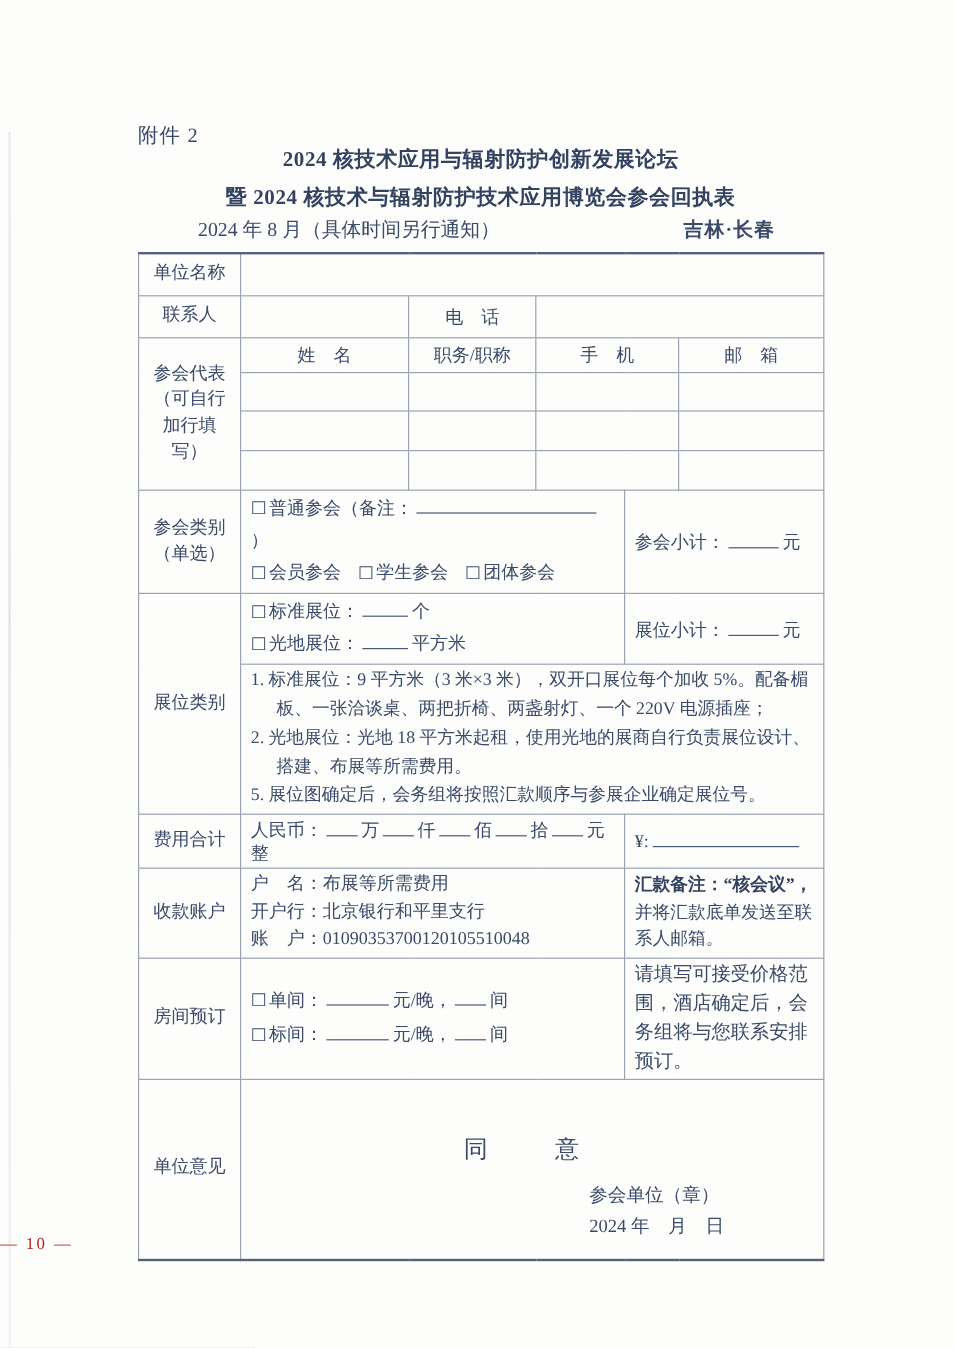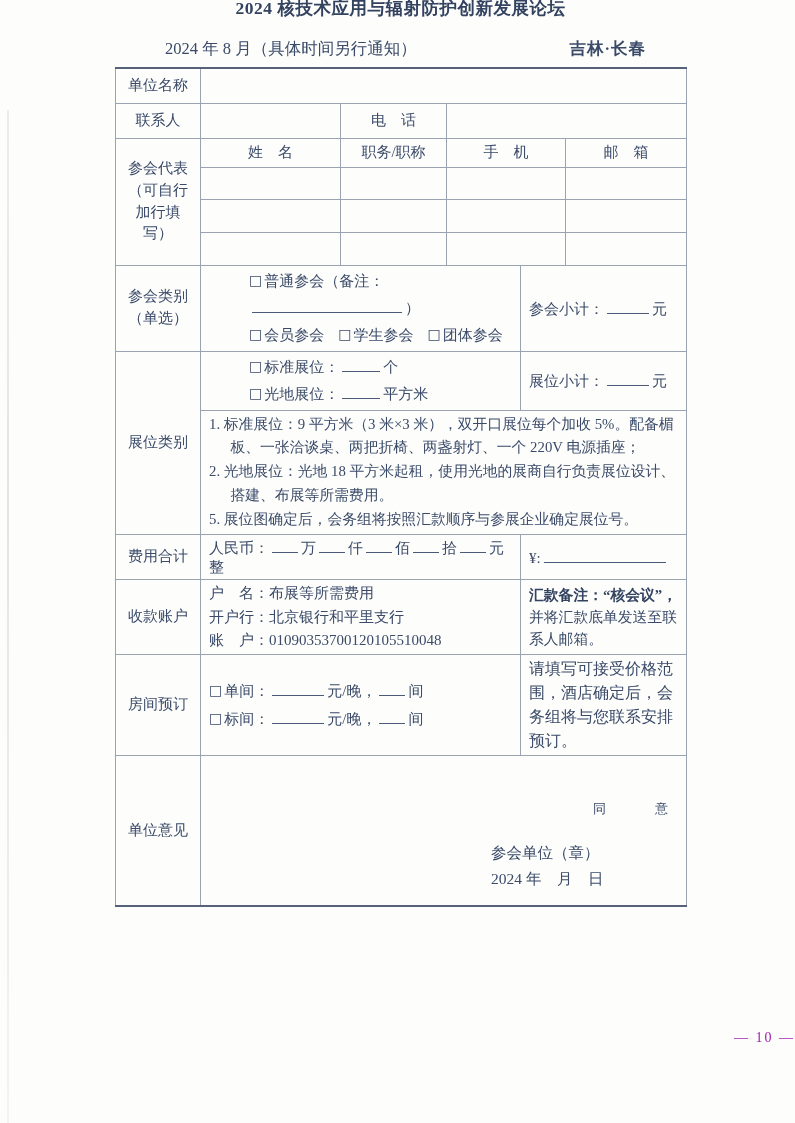--- a/index.html
+++ b/index.html
@@ -23,21 +23,21 @@
     margin-top:101px;
     font-size:17px;letter-spacing:1px;
   }
   .title{
     text-align:center;font-weight:bold;color:#32425f;
     font-size:17.5px;letter-spacing:0.5px;line-height:1.0;
   }
   .title1{}
   .title2{margin-top:14px;}
   .dateline{
-    margin-top:20px;margin-bottom:7px;
+    margin-top:8px;margin-bottom:7px;
     display:flex;justify-content:space-between;align-items:flex-start;
     font-size:16.5px;
   }
   .dateline .date{margin-left:50px;}
   .dateline .loc{margin-right:40px;font-weight:600;letter-spacing:1px;}
 
   table.form{
     border-collapse:collapse;table-layout:fixed;width:571px;
     font-size:15px;color:#3a4a68;
   }
@@ -60,61 +60,63 @@
     font-size:14px;margin-right:2px;display:inline-block;transform:translateY(-1px);
   }
   .blank{
     display:inline-block;height:1em;
     border-bottom:1px solid #4a5a78;
     margin:0 3px;vertical-align:baseline;
   }
   .w150{width:150px;} .w45{width:42px;} .w40{width:38px;} .w30{width:26px;}
   .w55{width:52px;} .w120{width:122px;} .w28{width:26px;}
 
-  .optline{line-height:1.8;margin-left:40px;}
+  .optline{line-height:1.8;}
   .gap{display:inline-block;width:14px;}
   .subtotal{text-align:left;padding-left:10px;}
   .notes div{
     padding-left:1.45em;text-indent:-1.45em;
     line-height:1.62;font-size:14.8px;
   }
   .acct div{line-height:1.55;}
   .remark{line-height:1.5;font-size:14.8px;}
   .remark .b{font-weight:bold;color:#32425f;}
   .roomline{line-height:1.9;}
   .roomnote{line-height:1.5;font-size:16px;font-family:Liberation Serif, serif;}
 
   .opinion-cell{position:relative;vertical-align:top;}
   .agree{
     position:absolute;top:44px;left:0;right:0;
-    text-align:right;letter-spacing:18px;font-size:13px;
+    text-align:center;letter-spacing:18px;font-size:20px;
   }
   .stamp-block{
     position:absolute;top:84px;left:290px;
     line-height:1.7;font-size:15.5px;
   }
   .footer-note{
     margin-top:13px;font-size:16px;
   }
   .footer-note .email{
     font-family:"DejaVu Sans Mono",monospace;font-size:15px;letter-spacing:0.5px;
   }
   .pagenum{
     position:absolute;left:0;right:0;top:1030px;
-    text-align:right;font-size:14px;color:#a21caf;letter-spacing:2px;
+    text-align:left;font-size:14px;color:#b91c1c;letter-spacing:2px;
   }
 </style>
 </head>
 <body>
 
 <div class="page">
   <div class="scan-edge"></div>
 
   <div class="content">
+    <div class="attachment">附件 2</div>
     <div class="title title1">2024 核技术应用与辐射防护创新发展论坛</div>
+    <div class="title title2">暨 2024 核技术与辐射防护技术应用博览会参会回执表</div>
     <div class="dateline">
       <span class="date">2024 年 8 月（具体时间另行通知）</span>
       <span class="loc">吉林·长春</span>
     </div>
 
     <table class="form">
       <colgroup>
         <col style="width:85px">
           <col style="width:140px">
           <col style="width:106px">

